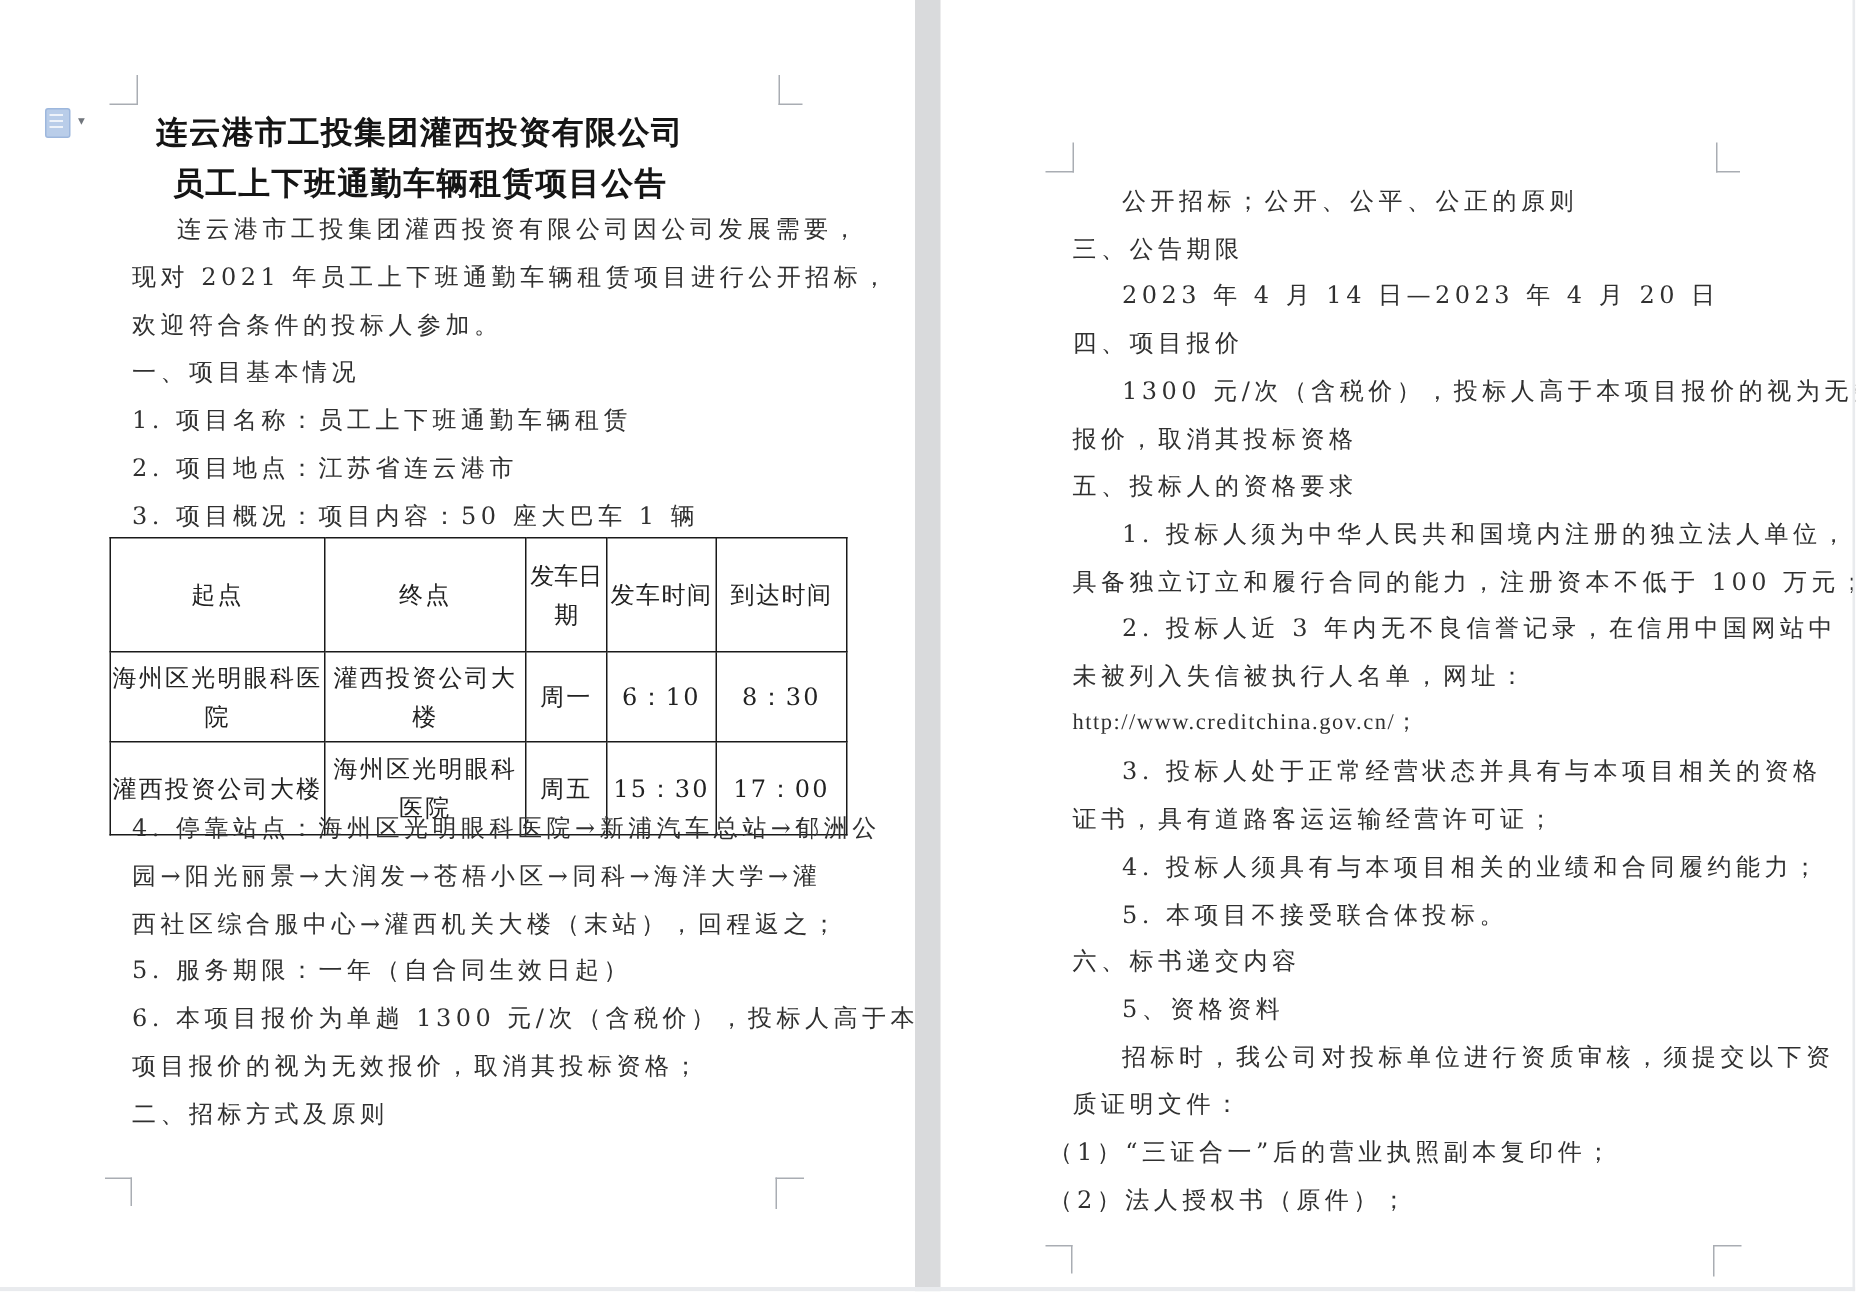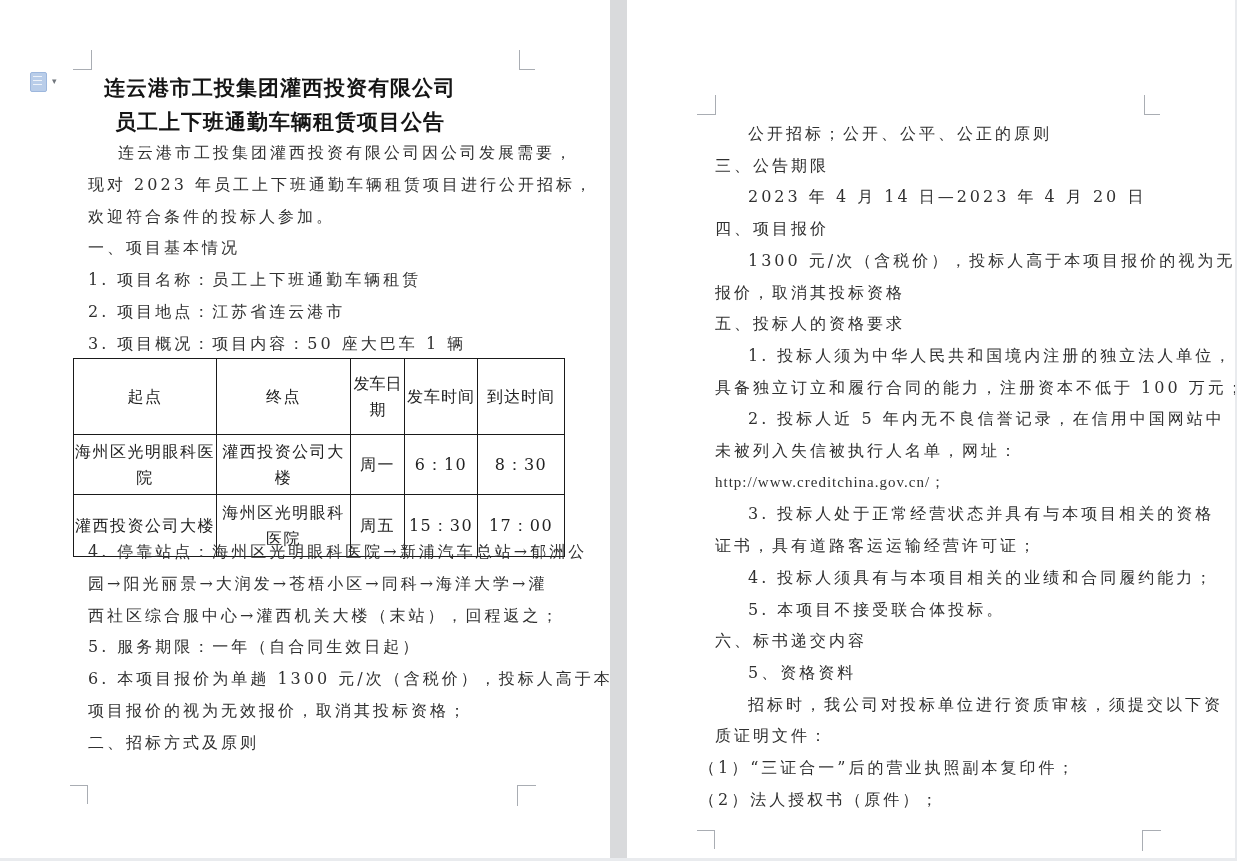--- a/index.html
+++ b/index.html
@@ -63,21 +63,21 @@
     <div class="mark mk-bl" style="left:70px"></div>
     <div class="mark mk-br" style="left:517px"></div>
 
     <div class="title-block">
       <div>连云港市工投集团灌西投资有限公司</div>
       <div>员工上下班通勤车辆租赁项目公告</div>
     </div>
 
     <div class="body1">
       <div class="ln indp">连云港市工投集团灌西投资有限公司因公司发展需要，</div>
-      <div class="ln">现对 2023 年员工上下班通勤车辆租赁项目进行公开招标，</div>
+      <div class="ln">现对 2021 年员工上下班通勤车辆租赁项目进行公开招标，</div>
       <div class="ln">欢迎符合条件的投标人参加。</div>
       <div class="ln">一、项目基本情况</div>
       <div class="ln">1. 项目名称：员工上下班通勤车辆租赁</div>
       <div class="ln">2. 项目地点：江苏省连云港市</div>
       <div class="ln">3. 项目概况：项目内容：50 座大巴车 1 辆</div>
     </div>
 
     <table class="sched">
       <tbody>
           <tr class="r-head">
@@ -126,21 +126,21 @@
     <div class="p2body">
       <div class="ln ind1">公开招标；公开、公平、公正的原则</div>
       <div class="ln">三、公告期限</div>
       <div class="ln ind1">2023 年 4 月 14 日—2023 年 4 月 20 日</div>
       <div class="ln">四、项目报价</div>
       <div class="ln ind1">1300 元/次（含税价），投标人高于本项目报价的视为无效</div>
       <div class="ln">报价，取消其投标资格</div>
       <div class="ln">五、投标人的资格要求</div>
       <div class="ln ind1">1. 投标人须为中华人民共和国境内注册的独立法人单位，</div>
       <div class="ln">具备独立订立和履行合同的能力，注册资本不低于 100 万元；</div>
-      <div class="ln ind1">2. 投标人近 5 年内无不良信誉记录，在信用中国网站中</div>
+      <div class="ln ind1">2. 投标人近 3 年内无不良信誉记录，在信用中国网站中</div>
       <div class="ln">未被列入失信被执行人名单，网址：</div>
       <div class="ln mono">http://www.creditchina.gov.cn/；</div>
       <div class="ln ind1">3. 投标人处于正常经营状态并具有与本项目相关的资格</div>
       <div class="ln">证书，具有道路客运运输经营许可证；</div>
       <div class="ln ind1">4. 投标人须具有与本项目相关的业绩和合同履约能力；</div>
       <div class="ln ind1">5. 本项目不接受联合体投标。</div>
       <div class="ln">六、标书递交内容</div>
       <div class="ln ind1">5、资格资料</div>
       <div class="ln ind1">招标时，我公司对投标单位进行资质审核，须提交以下资</div>
       <div class="ln">质证明文件：</div>

